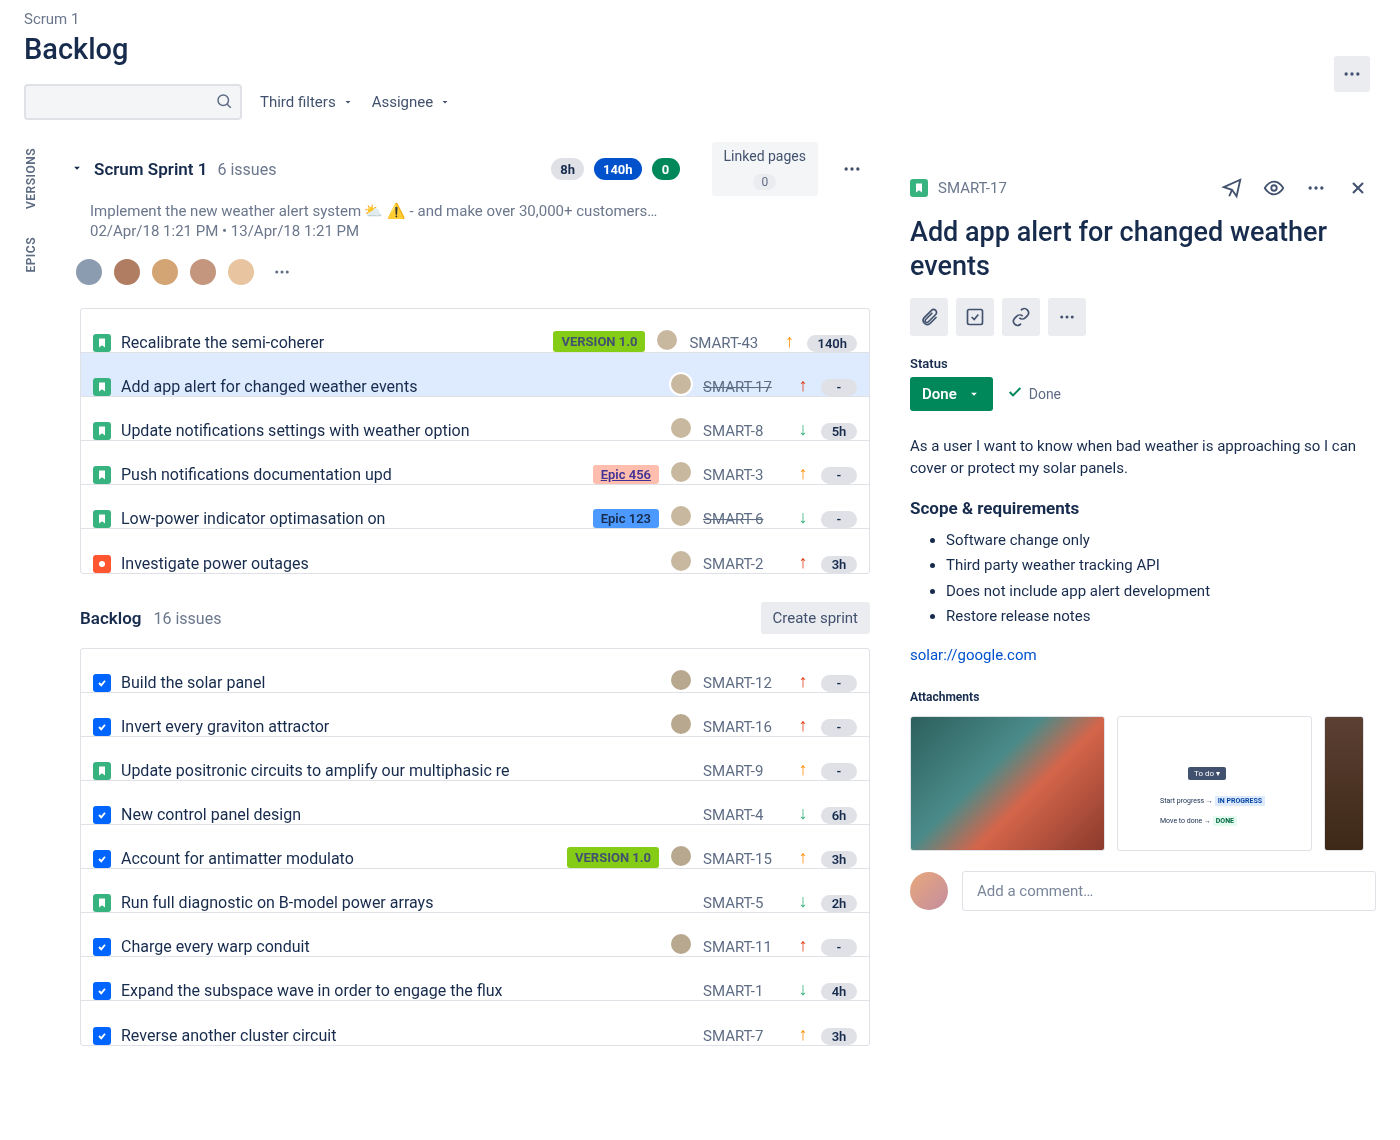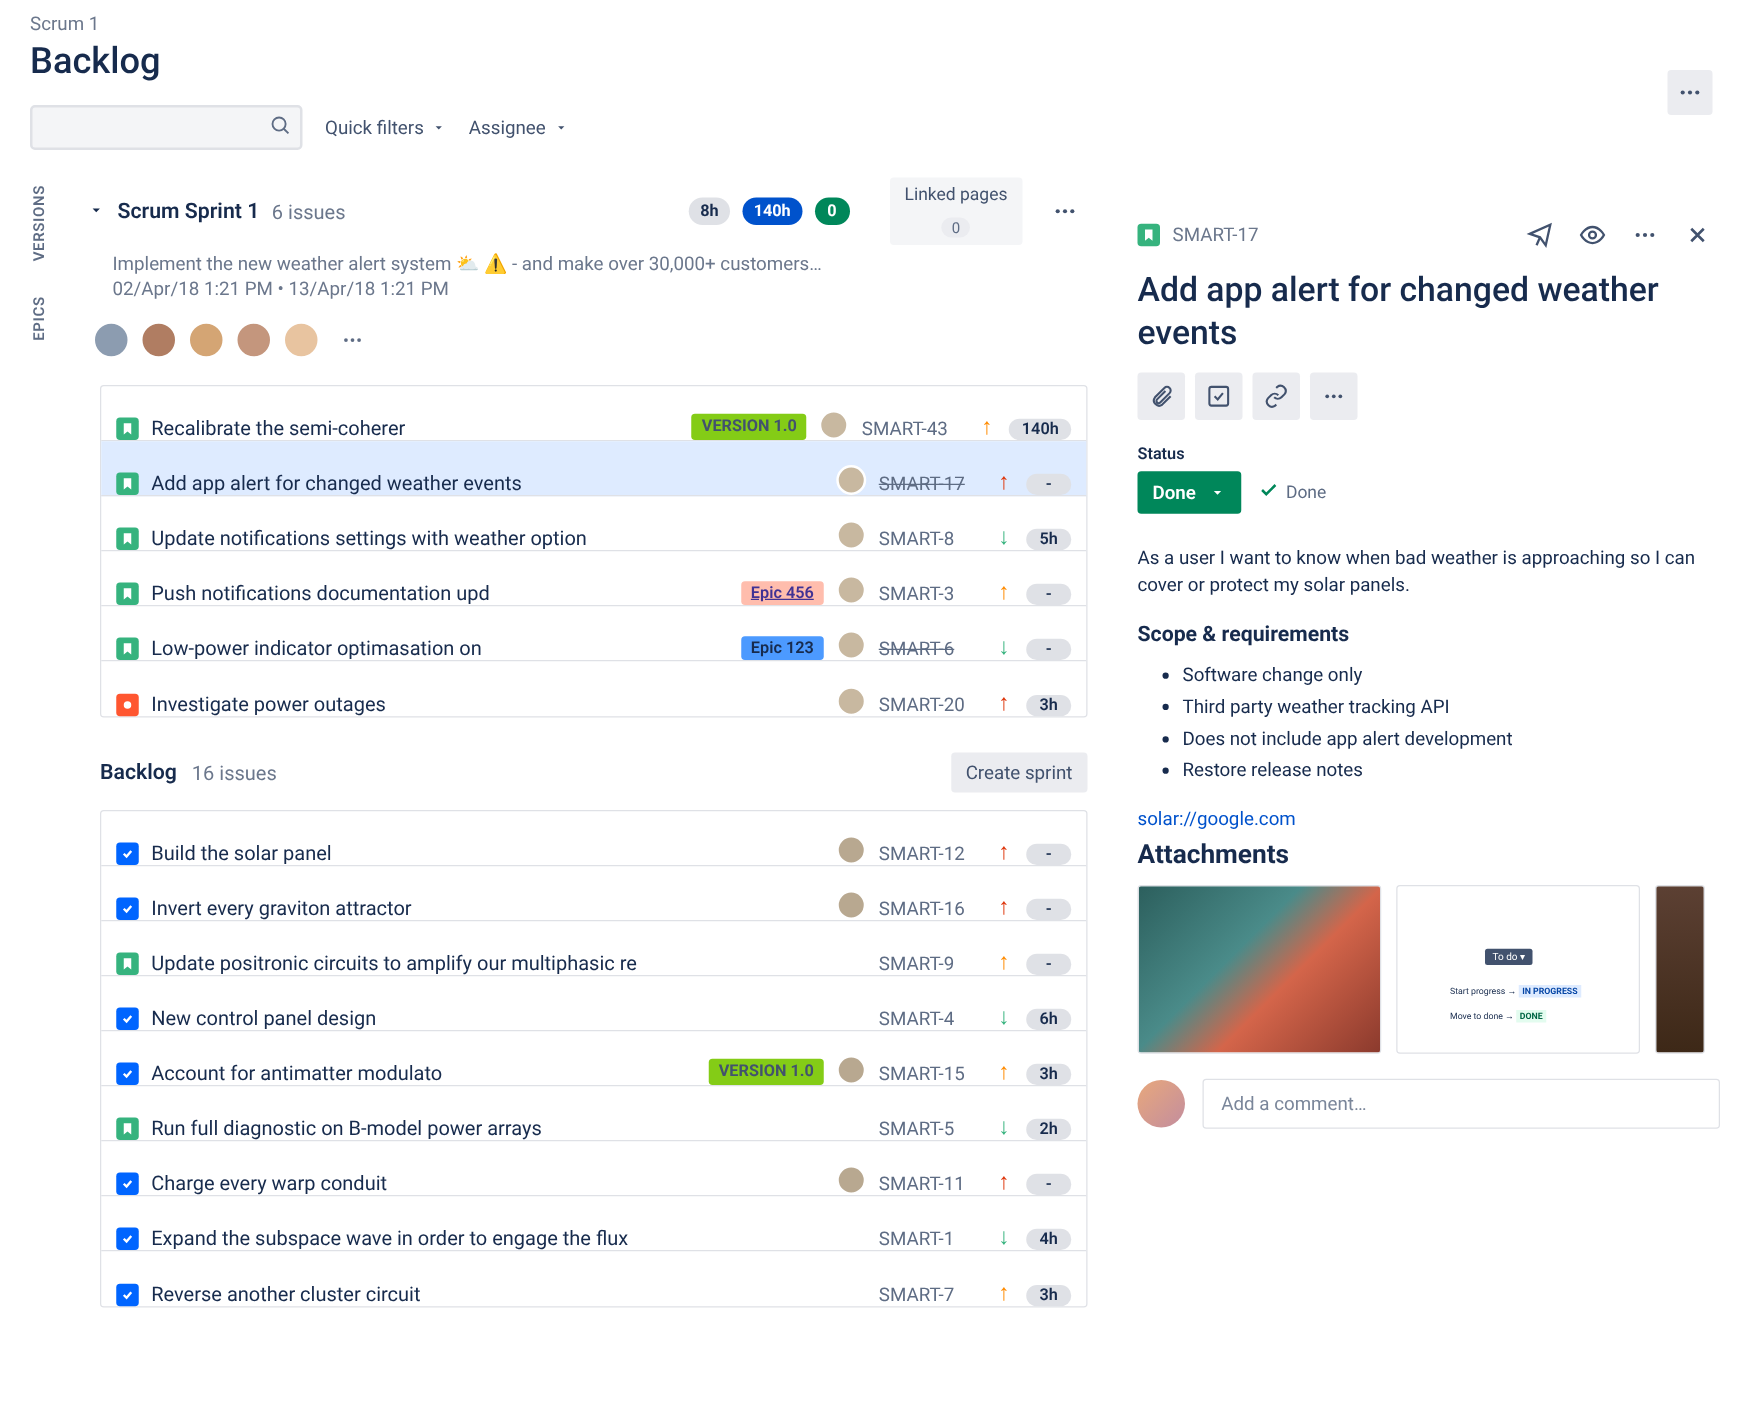--- a/index.html
+++ b/index.html
@@ -76,21 +76,21 @@
 .field-label { font-size:13px; font-weight:600; color:#172B4D; margin-bottom:6px; }
 .status-row { display:flex; align-items:center; gap:14px; margin-bottom:24px; }
 .status-btn { background:#00875A; color:#fff; padding:8px 12px; border-radius:3px; font-size:15px; font-weight:600; display:inline-flex; align-items:center; gap:10px; cursor:pointer; }
 .status-done { color:#5E6C84; display:inline-flex; align-items:center; gap:6px; }
 .status-done .check { color:#00875A; }
 .desc-text { font-size:15px; line-height:1.5; margin-bottom:18px; }
 .desc-heading { font-size:17px; font-weight:700; margin-bottom:10px; }
 .desc-list { list-style:disc; padding-left:36px; margin-bottom:16px; }
 .desc-list li { font-size:15px; line-height:1.7; }
 .desc-link { color:#0052CC; font-size:15px; }
-.attach-heading { font-size:21px; font-weight:700; margin:8px 0 12px 0; }
+.attach-heading { font-size:12px; font-weight:700; margin:26px 0 12px 0; }
 .attach-row { display:flex; gap:12px; }
 .attach-card { width:195px; height:135px; border:1px solid #DFE1E6; border-radius:3px; background:#F4F5F7; overflow:hidden; }
 .attach-card.img1 { background:linear-gradient(135deg,#2C5F5D 0%,#4A8B89 40%,#D4654A 60%,#8B3A2D 100%); }
 .attach-card.img2 { background:#fff; position:relative; }
 .attach-card.img3 { width:40px; background:linear-gradient(180deg,#5C4033 0%,#3D2817 100%); }
 .mini-status { position:absolute; top:50px; left:70px; background:#42526E; color:#fff; font-size:8px; padding:2px 6px; border-radius:2px; }
 .mini-row { position:absolute; font-size:7px; padding:2px; }
 .comment-row { display:flex; gap:14px; align-items:center; margin-top:20px; }
 .comment-avatar { width:38px; height:38px; border-radius:50%; background:linear-gradient(135deg,#E8A87C,#C38D9E); }
 .comment-input { flex:1; border:1px solid #DFE1E6; border-radius:3px; padding:10px 14px; color:#7A869A; font-size:15px; cursor:text; }
@@ -119,21 +119,21 @@
       <div class="search-box">
         <input placeholder="" style="">
         <span class="search-ic">
           <svg width="18" height="18" viewBox="0 0 24 24" fill="none" stroke="currentColor" stroke-width="2">
               <circle cx="11" cy="11" r="7"></circle>
               <path d="m21 21-5-5"></path>
             </svg>
         </span>
       </div>
       <div class="filter-btn">
-        <span>Quick filters</span>
+        <span>Third filters</span>
         <svg class="chev-down-svg" viewBox="0 0 24 24" fill="currentColor">
             <path d="M7 10l5 5 5-5z"></path>
           </svg>
       </div>
       <div class="filter-btn">
         <span>Assignee</span>
         <svg class="chev-down-svg" viewBox="0 0 24 24" fill="currentColor">
             <path d="M7 10l5 5 5-5z"></path>
           </svg>
       </div>
@@ -253,21 +253,21 @@
               <span class="estimate">-</span>
             </div>
             <div class="issue-row">
               <span class="issue-type-ic bug">
                 <svg viewBox="0 0 16 16" fill="#fff">
                   <circle cx="8" cy="8" r="4"></circle>
                 </svg>
               </span>
               <span class="issue-summary">Investigate power outages</span>
               <span class="avatar sm" style="background:#C8B8A0;"></span>
-              <span class="issue-key">SMART-20</span>
+              <span class="issue-key">SMART-2</span>
               <span class="prio up-red">↑</span>
               <span class="estimate">3h</span>
             </div>
           </div>
 
         <div class="section-header">
           <span class="section-title">Backlog</span>
           <span class="issue-count">16 issues</span>
           <div class="create-sprint-btn">Create sprint</div>
         </div>

